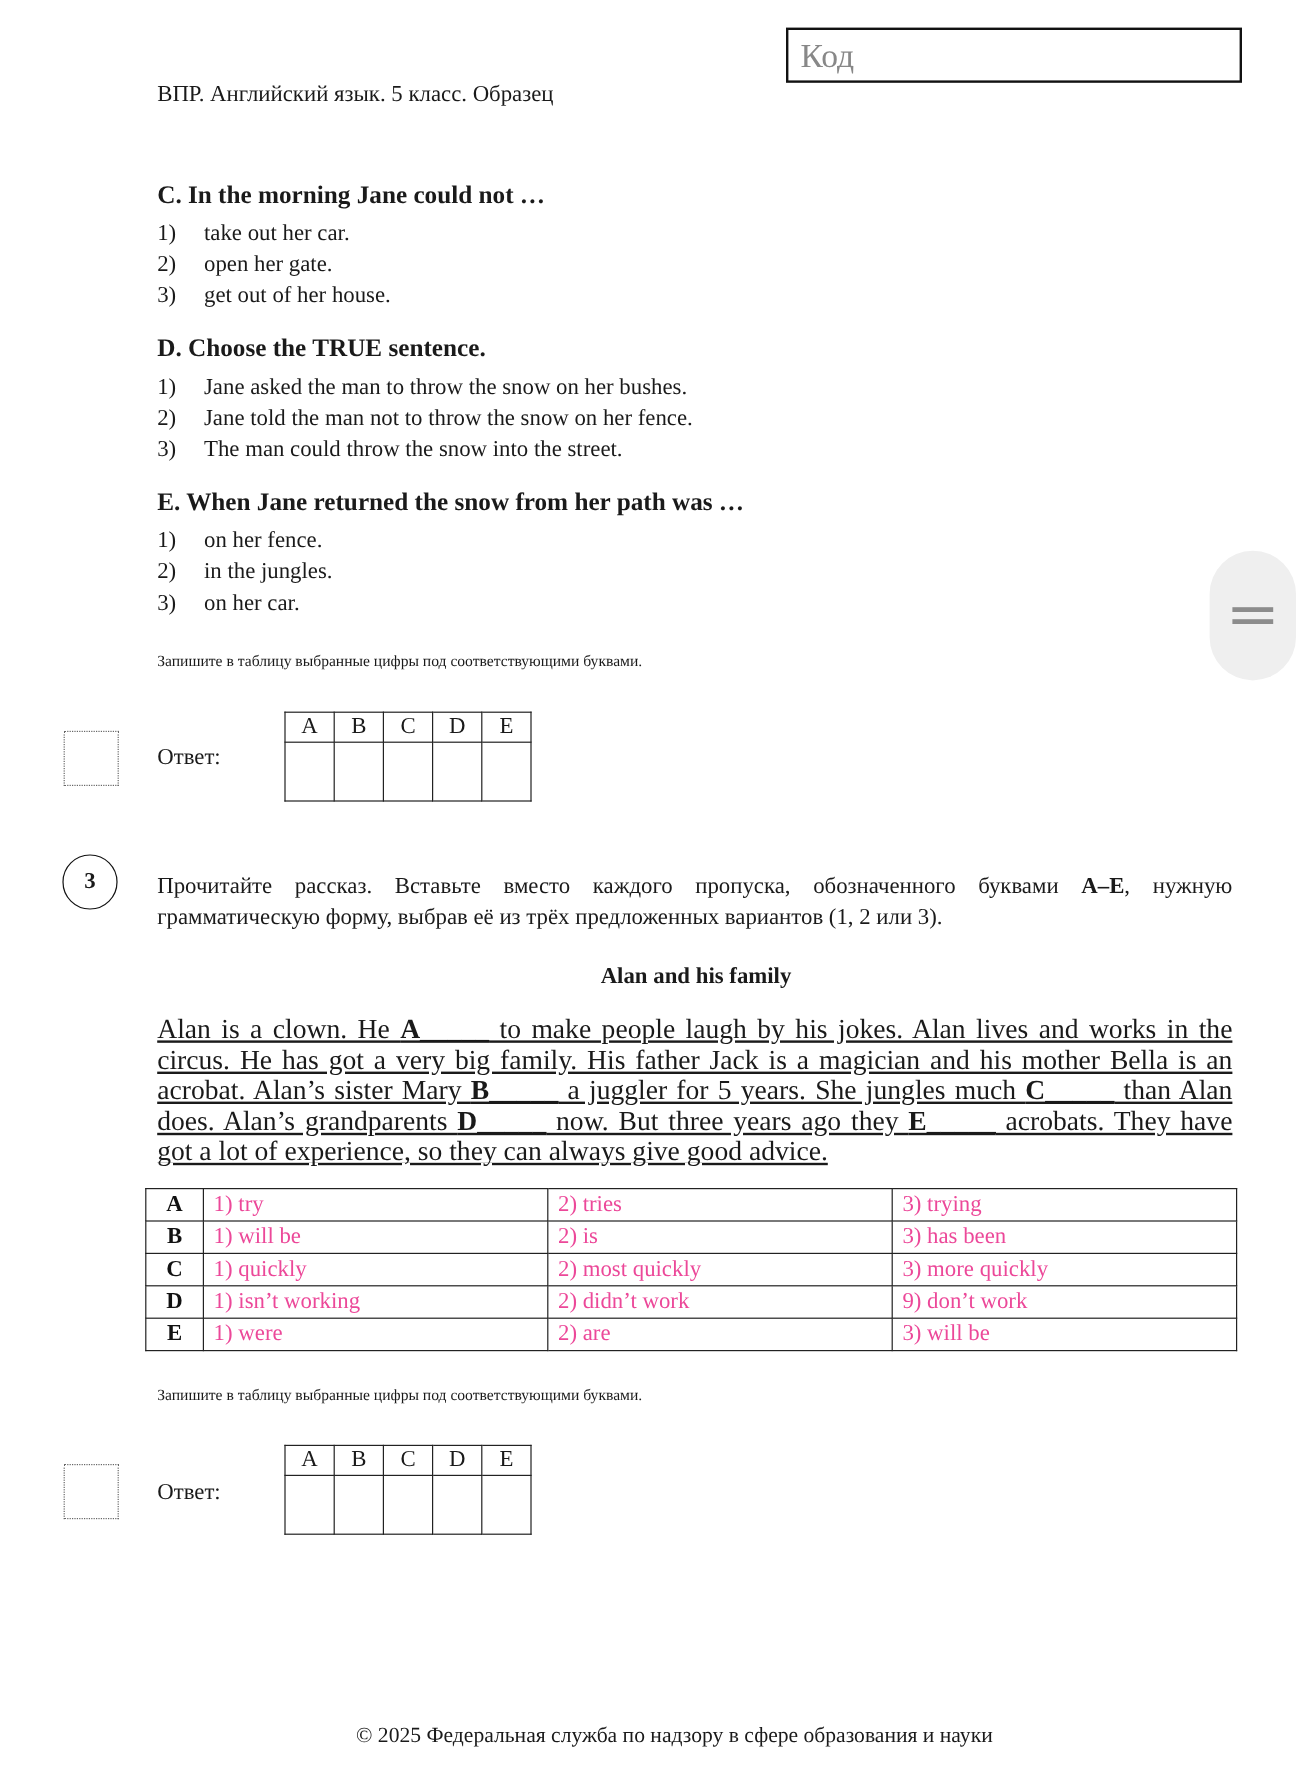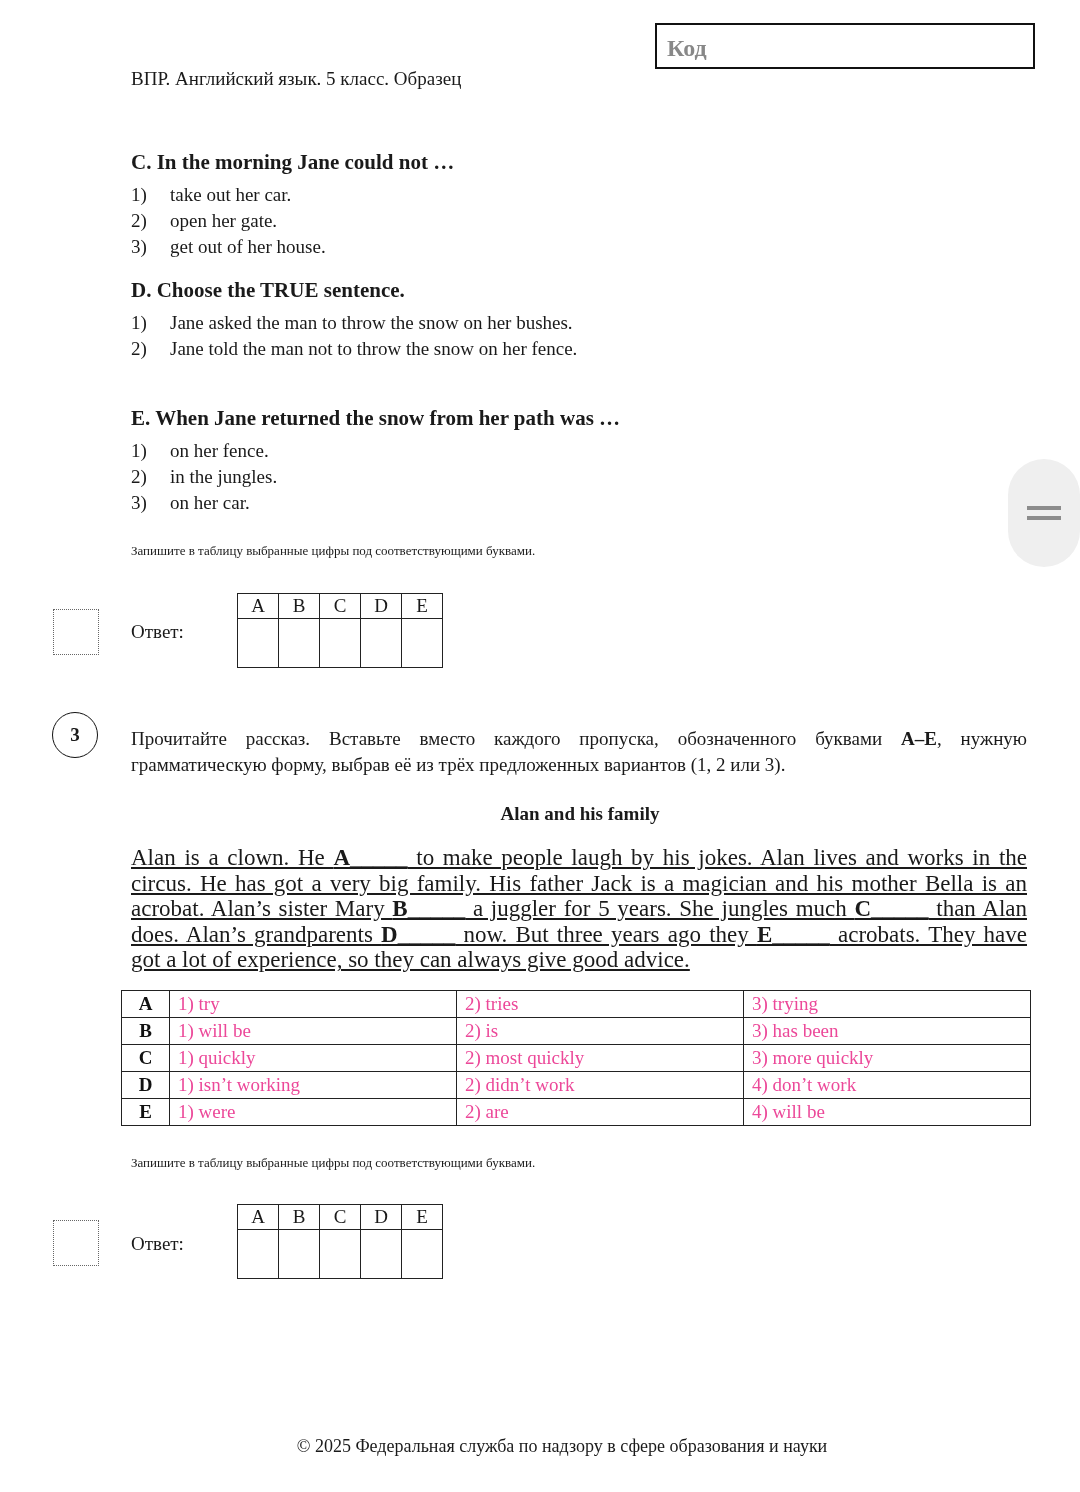--- a/index.html
+++ b/index.html
@@ -8,23 +8,22 @@
       font-family: "Liberation Serif", "DejaVu Serif", serif;
       color: #1a1a1a;
     }
     .abs { position: absolute; }
     .header-title { left: 131px; top: 40px; font-size: 19px; margin-top: 28px; }
     .code-box {
       left: 655px; top: 23px; width: 380px; height: 46px;
       border: 2px solid #111; box-sizing: border-box;
     }
     .code-box span {
-      position: absolute; left: 10px; top: 0px; font-size: 24px; color: #888;
+      position: absolute; left: 10px; top: 0px; font-size: 28px; color: #888;
       line-height: 46px;
-      font-weight: bold;
     }
     .q-head { font-weight: bold; font-size: 21px; }
     .opt { font-size: 19px; line-height: 26px; }
     .opt .num { display: inline-block; width: 39px; }
     .instr { font-size: 13px; }
     .answer-label { font-size: 19px; }
     .dotted-box {
       width: 46px; height: 46px; box-sizing: border-box;
       border: 1px dotted #666;
     }
@@ -82,20 +81,21 @@
 <div class="abs" style="left:131px; top:182px;">
   <div class="opt"><span class="num">1)</span><span>take out her car.</span></div>
   <div class="opt"><span class="num">2)</span><span>open her gate.</span></div>
   <div class="opt"><span class="num">3)</span><span>get out of her house.</span></div>
 </div>
 
 <div class="abs q-head" style="left:131px; top:278px;">D. Choose the TRUE sentence.</div>
 <div class="abs" style="left:131px; top:310px;">
   <div class="opt"><span class="num">1)</span><span>Jane asked the man to throw the snow on her bushes.</span></div>
   <div class="opt"><span class="num">2)</span><span>Jane told the man not to throw the snow on her fence.</span></div>
+  <div class="opt"><span class="num">3)</span><span>The man could throw the snow into the street.</span></div>
 </div>
 
 <div class="abs q-head" style="left:131px; top:406px;">E. When Jane returned the snow from her path was …</div>
 <div class="abs" style="left:131px; top:438px;">
   <div class="opt"><span class="num">1)</span><span>on her fence.</span></div>
   <div class="opt"><span class="num">2)</span><span>in the jungles.</span></div>
   <div class="opt"><span class="num">3)</span><span>on her car.</span></div>
 </div>
 
 <div class="abs instr" style="left:131px; top:543px;">Запишите в таблицу выбранные цифры под соответствующими буквами.</div>
@@ -146,27 +146,27 @@
   <tr>
     <td class="letter">C</td>
     <td class="c1">1) quickly</td>
     <td class="c2">2) most quickly</td>
     <td class="c3">3) more quickly</td>
   </tr>
   <tr>
     <td class="letter">D</td>
     <td class="c1">1) isn’t working</td>
     <td class="c2">2) didn’t work</td>
-    <td class="c3">4) don’t work</td>
+    <td class="c3">9) don’t work</td>
   </tr>
   <tr>
     <td class="letter">E</td>
     <td class="c1">1) were</td>
     <td class="c2">2) are</td>
-    <td class="c3">4) will be</td>
+    <td class="c3">3) will be</td>
   </tr>
 </tbody>
   </table>
 
 <div class="abs instr" style="left:131px; top:1155px;">Запишите в таблицу выбранные цифры под соответствующими буквами.</div>
 <div class="abs dotted-box" style="left:53px; top:1220px;"></div>
 <div class="abs answer-label" style="left:131px; top:1233px;">Ответ:</div>
 <table class="abs ans" style="left:237px; top:1204px;">
   <tbody>
       <tr class="h">

